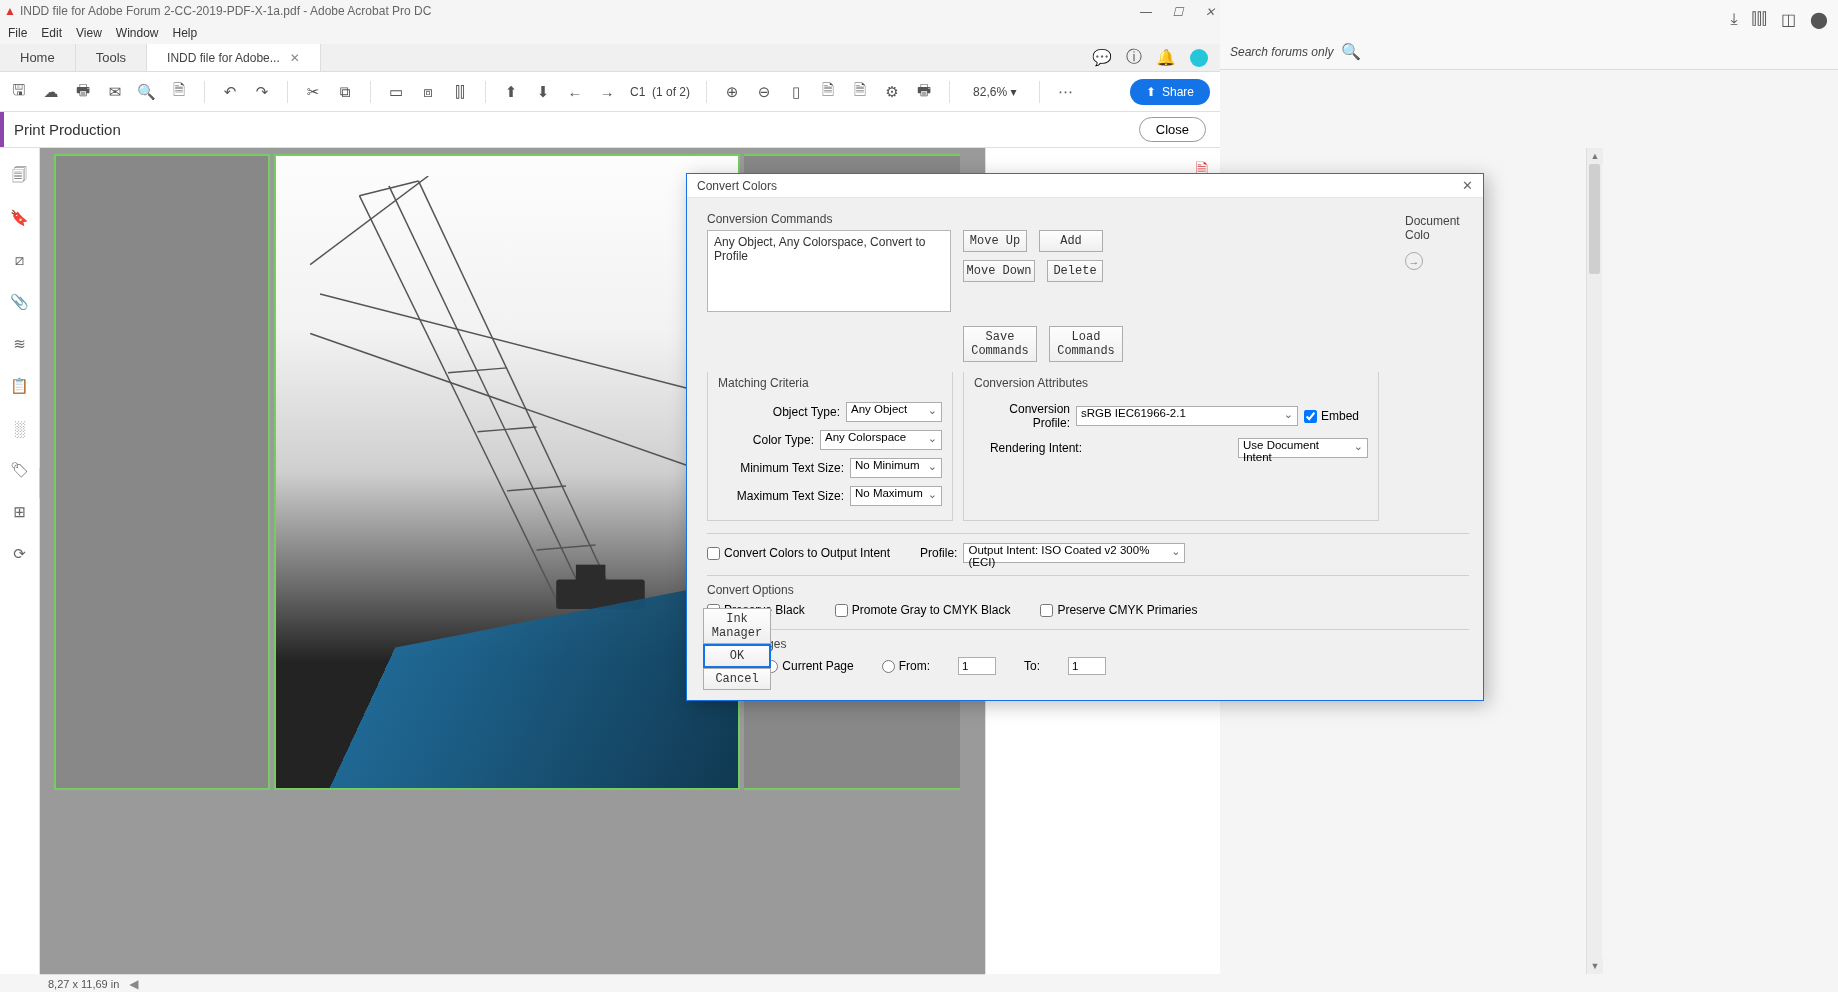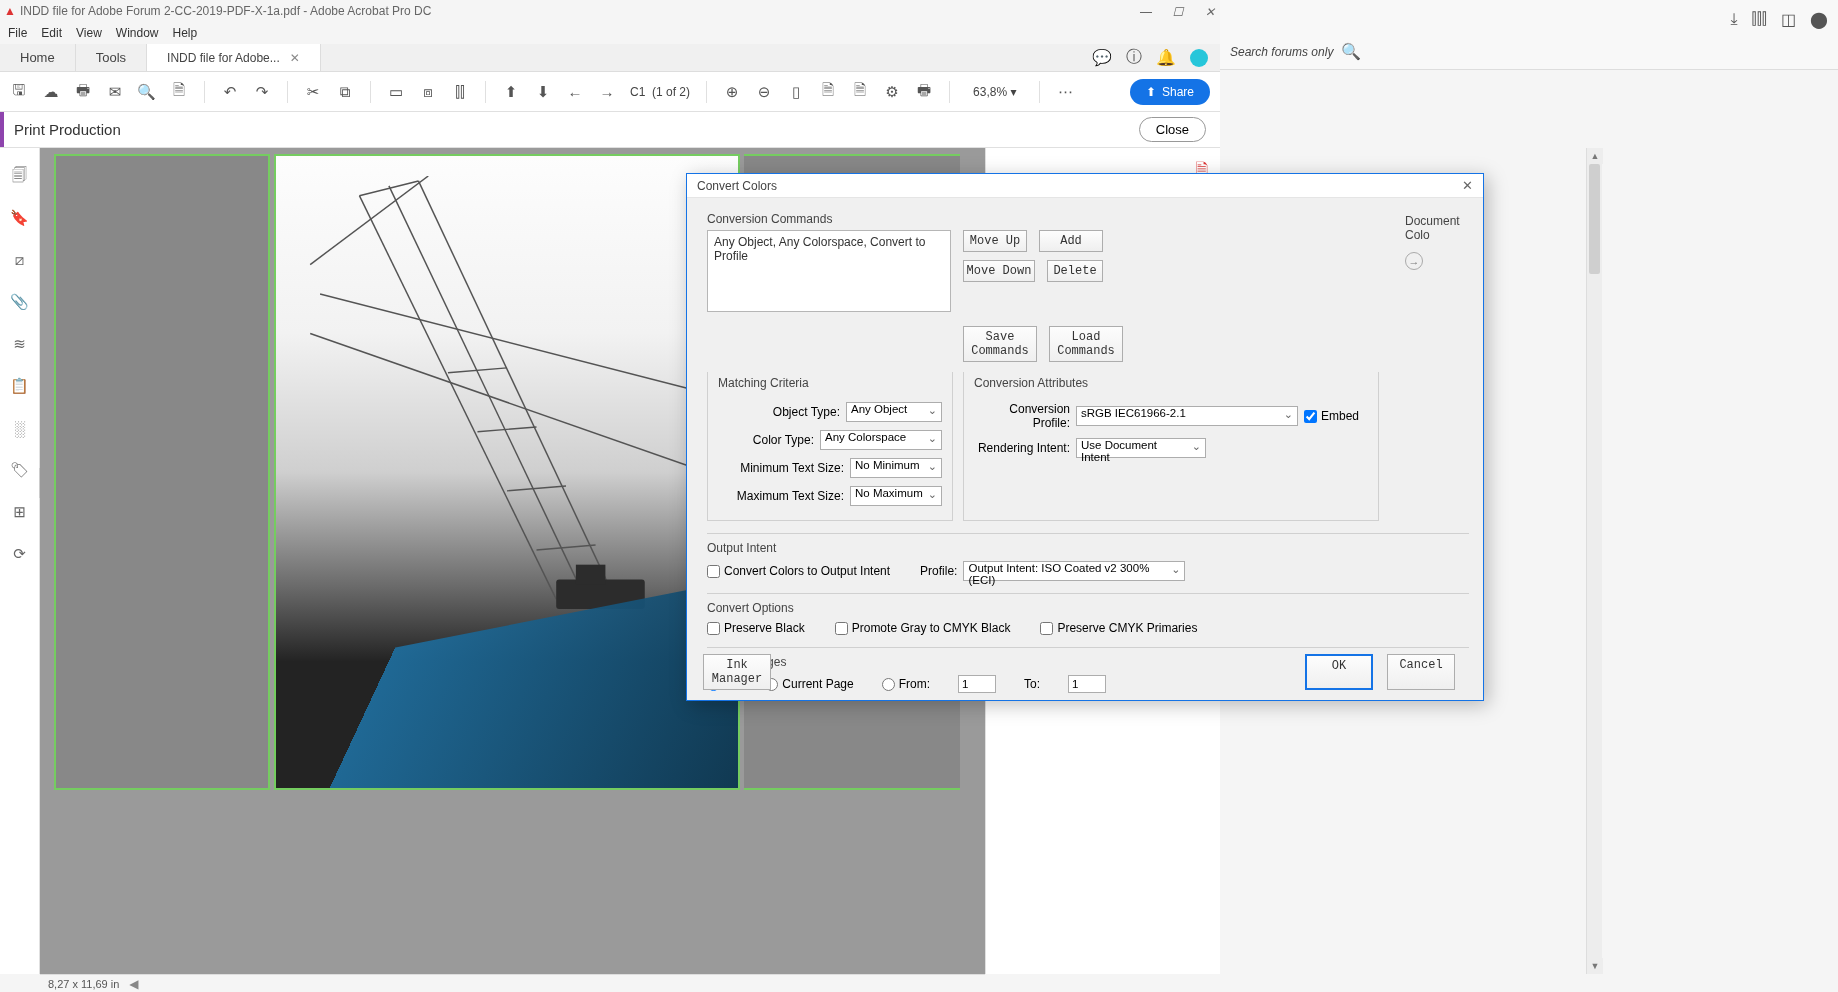--- a/index.html
+++ b/index.html
@@ -108,21 +108,21 @@
 .sel::after { content: "⌄"; position: absolute; right: 4px; top: 1px; color: #666; font-size: 11px; }
 
 .section { margin-top: 12px; }
 .hr-top { border-top: 1px solid #d0d0d0; padding-top: 3px; }
 .inline-flex { display: flex; gap: 30px; align-items: center; margin-top: 6px; }
 
 .radio-row { display: flex; align-items: center; gap: 28px; margin-top: 6px; }
 .radio-item { display: flex; align-items: center; gap: 4px; }
 .num-inp { width: 38px; height: 18px; border: 1px solid #adadad; background: #fff; font-size: 11.5px; padding: 0 3px; }
 
-.dlg-footer { position: absolute; bottom: 10px; left: 16px; right: 28px; display: flex; }
+.dlg-footer { position: absolute; bottom: 10px; left: 16px; right: 0; display: flex; flex-direction: column; }
 .dlg-footer .spacer { flex: 1; }
 .ok-btn { border: 2px solid #1473e6; }
 
 </style>
 </head>
 <body>
 
 <div class="browser-strip">
   <div class="browser-icons">
     <span>⤓</span>
@@ -197,21 +197,21 @@
   <span class="pagectl"><span>C1</span>&nbsp;&nbsp;<span>(1 of 2)</span></span>
   <span class="sep"></span>
   <span class="tbtn">⊕</span>
   <span class="tbtn">⊖</span>
   <span class="tbtn">▯</span>
   <span class="tbtn">🗎</span>
   <span class="tbtn">🗎</span>
   <span class="tbtn">⚙</span>
   <span class="tbtn">🖶</span>
   <span class="sep"></span>
-  <span class="zoom-display"><span>63,8%</span> ▾</span>
+  <span class="zoom-display"><span>82,6%</span> ▾</span>
   <span class="sep"></span>
   <span class="tbtn">⋯</span>
   <div class="spacer"></div>
   <div class="share-btn">
     <span>⬆</span>
     <span>Share</span>
   </div>
 </div>
 
 <div class="banner">
@@ -332,34 +332,33 @@
       <div class="group-box right-box">
         <div class="gtitle">Conversion Attributes</div>
         <div class="form-row" style="justify-content:flex-start;">
           <span class="flabel" style="width:96px;">Conversion Profile:</span>
           <div class="sel" style="width:222px;">sRGB IEC61966-2.1</div>
           <label class="radio-item">
             <input type="checkbox" checked="" style="">
             <span>Embed</span>
           </label>
         </div>
-        <div class="form-row" style="justify-content:flex-start;">
+        <div class="form-row" style="justify-content:space-between;margin-left:12px;">
           <span class="flabel" style="width:96px;">Rendering Intent:</span>
           <div class="sel" style="width:130px;">Use Document Intent</div>
         </div>
       </div>
     </div>
 
     <div class="doc-colo">
       <div class="gtitle">Document Colo</div>
       <div class="circ-arrow">→</div>
     </div>
 
     <div class="section hr-top">
-      <div class="group-label">Output Intent</div>
       <div class="inline-flex">
         <label class="radio-item">
           <input type="checkbox" style="">
           <span>Convert Colors to Output Intent</span>
         </label>
         <span style="display:flex;align-items:center;gap:6px;">
           <span class="flabel">Profile:</span>
           <div class="sel" style="width:222px;">Output Intent: ISO Coated v2 300% (ECI)</div>
         </span>
       </div>

